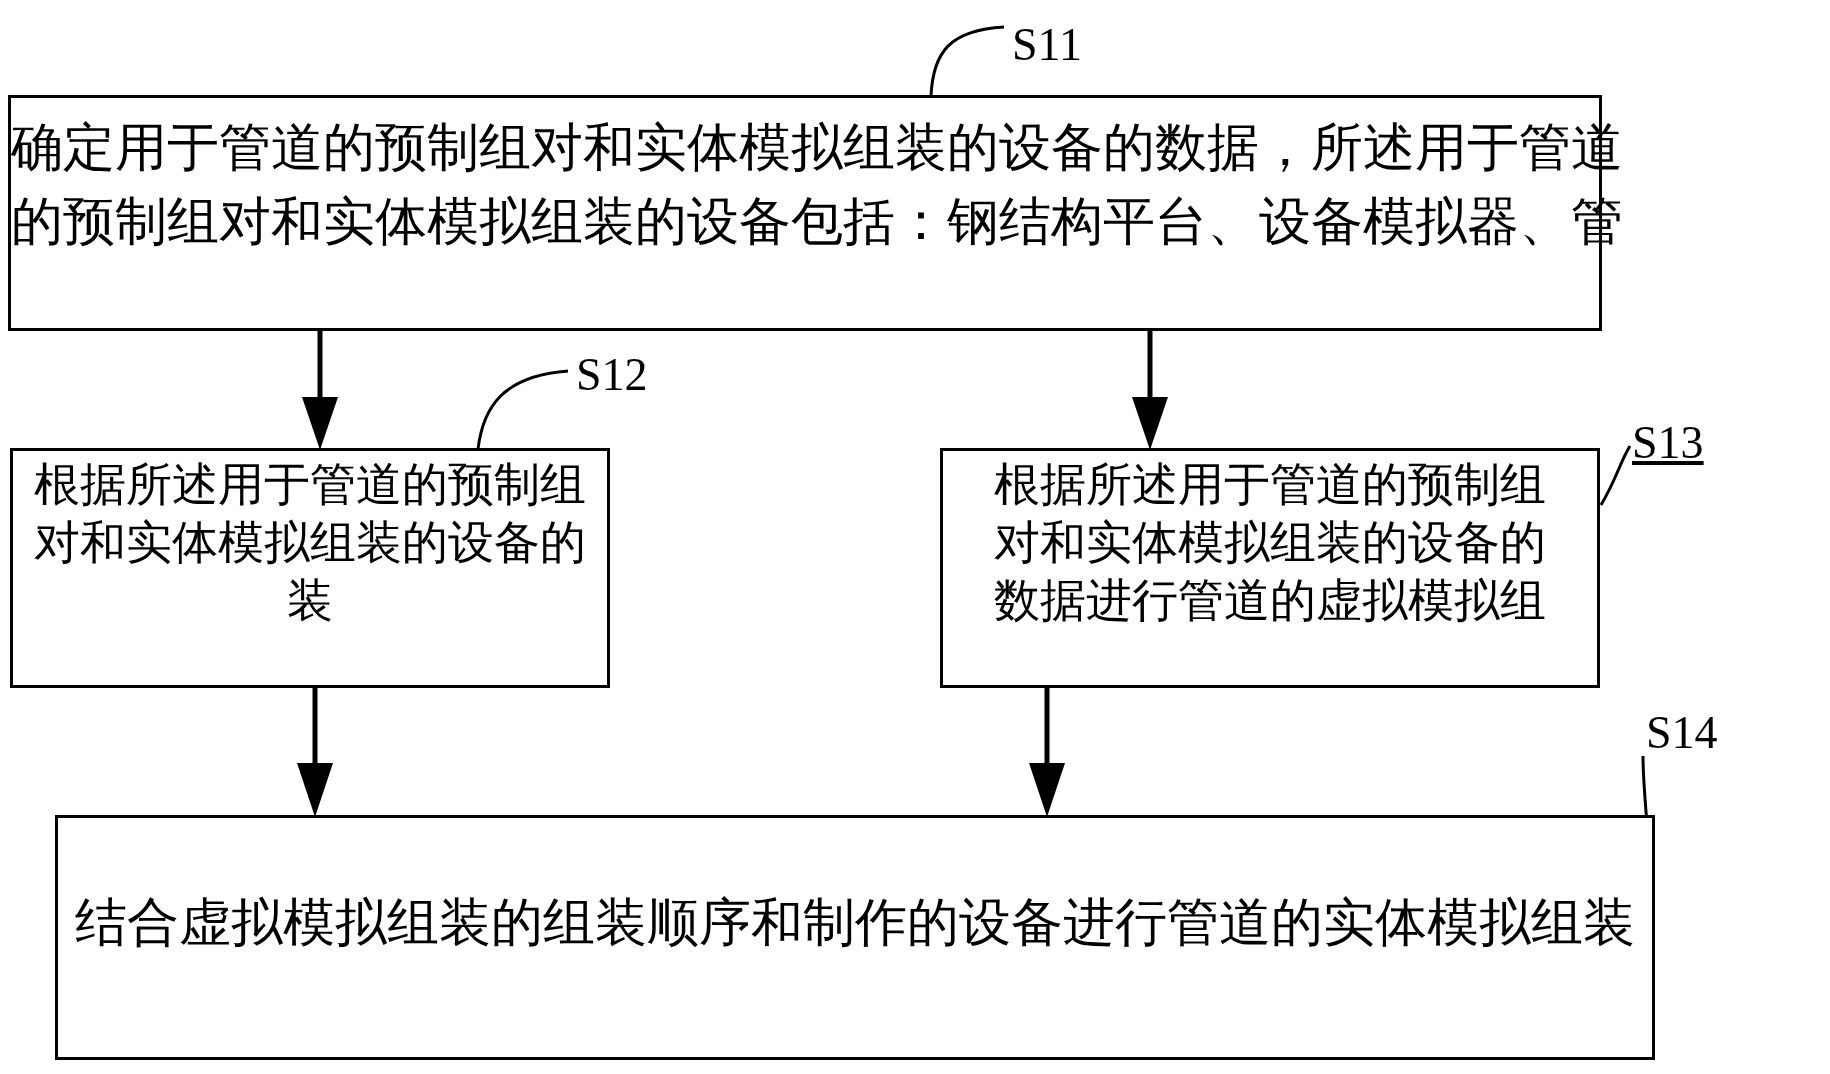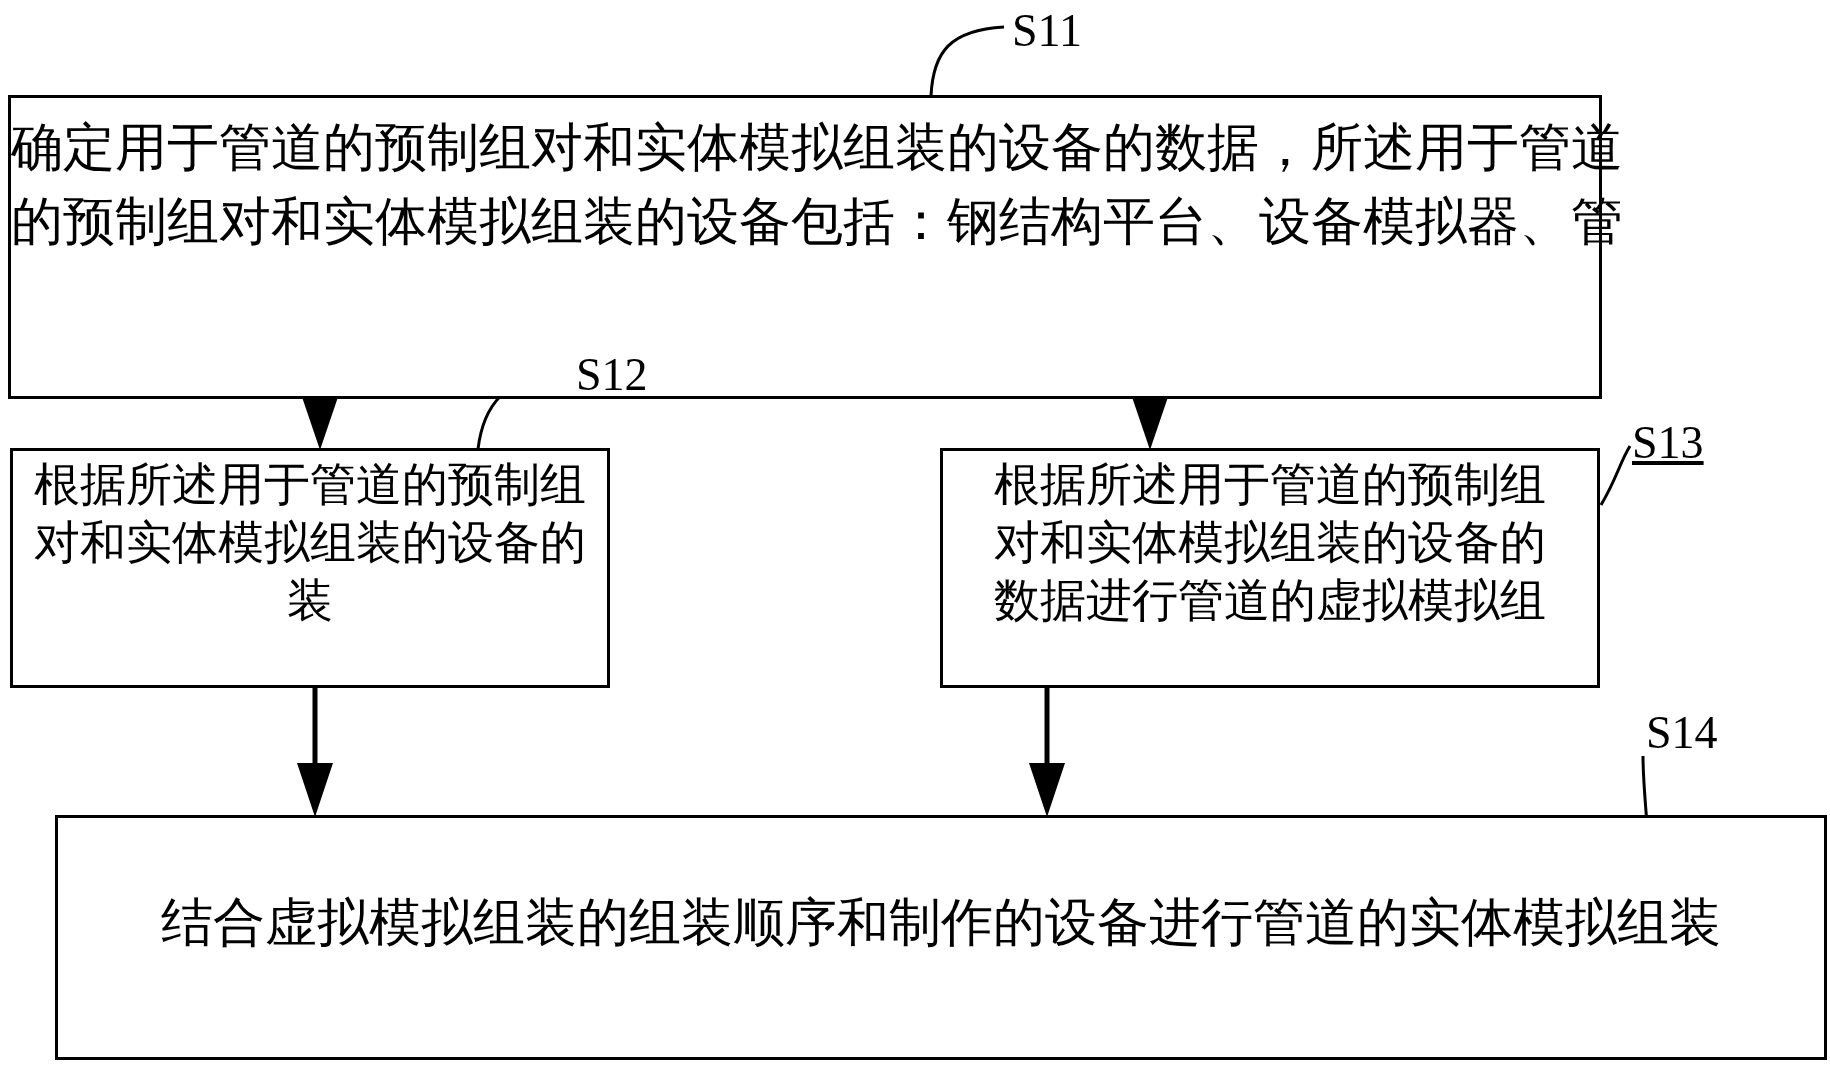--- a/index.html
+++ b/index.html
@@ -28,21 +28,21 @@
     position: absolute;
     border: 3px solid #000000;
     background: #ffffff;
     box-sizing: border-box;
     text-align: center;
   }
   .box-s11 {
     left: 8px;
     top: 95px;
     width: 1594px;
-    height: 304px;
+    height: 236px;
     padding-top: 12px;
     font-size: 52px;
     line-height: 74px;
   }
   .box-s12 {
     left: 10px;
     top: 448px;
     width: 600px;
     height: 240px;
     padding-top: 4px;
@@ -54,40 +54,40 @@
     top: 448px;
     width: 660px;
     height: 240px;
     padding-top: 4px;
     font-size: 46px;
     line-height: 58px;
   }
   .box-s14 {
     left: 55px;
     top: 815px;
-    width: 1772px;
+    width: 1600px;
     height: 245px;
     font-size: 52px;
     line-height: 60px;
     display: flex;
     align-items: center;
     justify-content: center;
     padding-bottom: 32px;
   }
   .txt-line {
     white-space: nowrap;
   }
   .step-label {
     position: absolute;
     font-size: 46px;
     font-family: "Liberation Serif", "DejaVu Serif", serif;
     color: #000000;
     white-space: nowrap;
   }
-  .label-s11 { left: 1012px; top: 4px; }
+  .label-s11 { left: 1012px; top: 18px; }
   .label-s12 { left: 576px;  top: 348px; text-align: center; }
   .label-s13 { left: 1632px; top: 416px; text-decoration: underline; }
   .label-s14 { left: 1646px; top: 706px; }
 </style>
 </head>
 <body>
 
 <div class="canvas">
 
   <svg class="connectors" viewBox="0 0 1830 1074" xmlns="http://www.w3.org/2000/svg">

